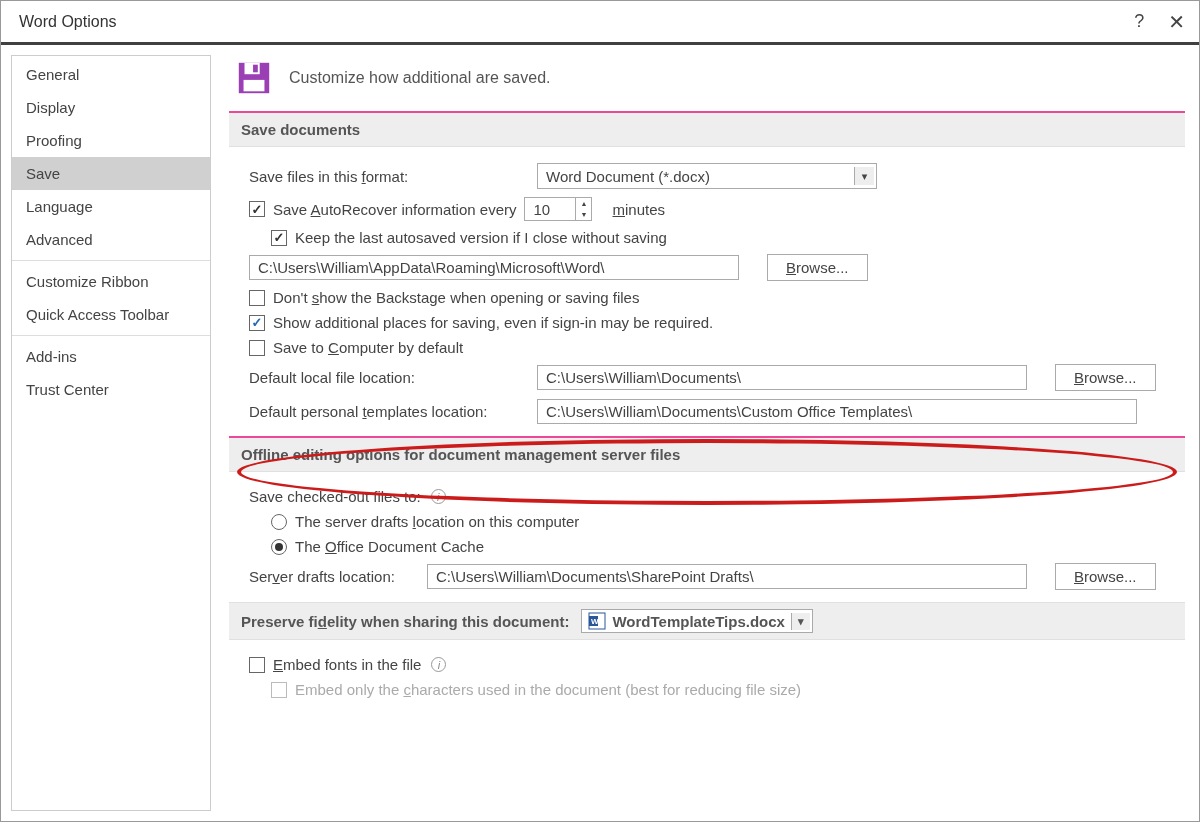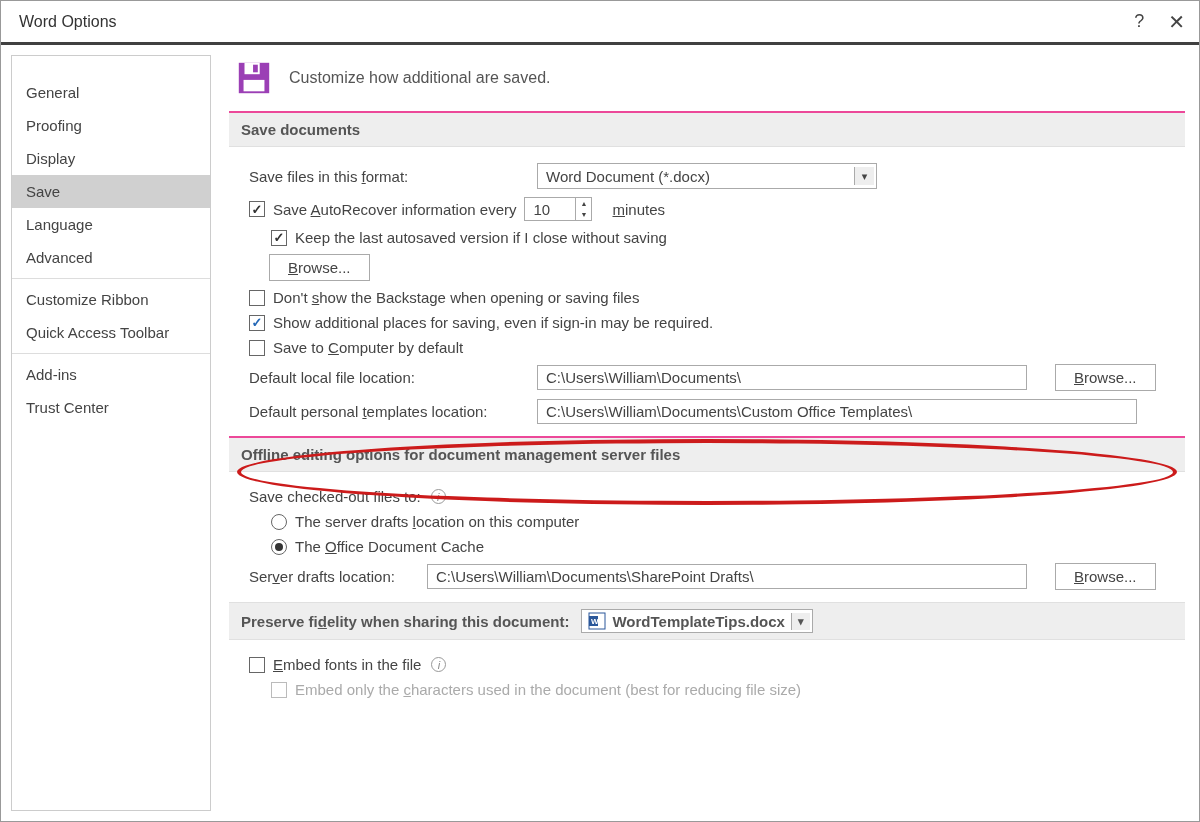--- a/index.html
+++ b/index.html
@@ -27,21 +27,21 @@
   .titlebar .controls span { cursor: pointer; }
   .close-x { font-size: 20px; }
   .main {
     display: flex;
     height: calc(100% - 44px);
   }
   .sidebar {
     width: 200px;
     border: 1px solid #ccc;
     margin: 10px 0 10px 10px;
-    padding: 20px 0;
+    padding: 2px 0;
     overflow-y: auto;
   }
   .sidebar-item {
     padding: 8px 14px;
     font-size: 15px;
     color: #444;
     cursor: pointer;
   }
   .sidebar-item.selected {
     background: #d0d0d0;
@@ -219,22 +219,22 @@
   <div class="controls">
     <span>?</span>
     <span class="close-x">✕</span>
   </div>
 </div>
 
 <div class="main">
 
   <div class="sidebar">
     <div class="sidebar-item"><span>General</span></div>
+    <div class="sidebar-item"><span>Display</span></div>
     <div class="sidebar-item"><span>Proofing</span></div>
-    <div class="sidebar-item"><span>Display</span></div>
     <div class="sidebar-item selected"><span>Save</span></div>
     <div class="sidebar-item"><span>Language</span></div>
     <div class="sidebar-item"><span>Advanced</span></div>
     <div class="sidebar-sep"></div>
     <div class="sidebar-item"><span>Customize Ribbon</span></div>
     <div class="sidebar-item"><span>Quick Access Toolbar</span></div>
     <div class="sidebar-sep"></div>
     <div class="sidebar-item"><span>Add-ins</span></div>
     <div class="sidebar-item"><span>Trust Center</span></div>
   </div>
@@ -273,20 +273,21 @@
       </div>
       <span style="margin-left:12px"><span class="underline">m</span>inutes</span>
     </div>
 
     <div class="row indent1">
       <span class="chk checked"></span>
       <span>Keep the last autosaved version if I close without saving</span>
     </div>
 
     <div class="row">
+      <div class="text-field text-field-wide">C:\Users\William\AppData\Roaming\Microsoft\Word\</div>
       <span class="browse-btn"><span class="underline">B</span>rowse...</span>
     </div>
 
     <div class="row">
       <span class="chk"></span>
       <span>Don't <span class="underline">s</span>how the Backstage when opening or saving files</span>
     </div>
 
     <div class="row">
       <span class="chk checked-blue"></span>

